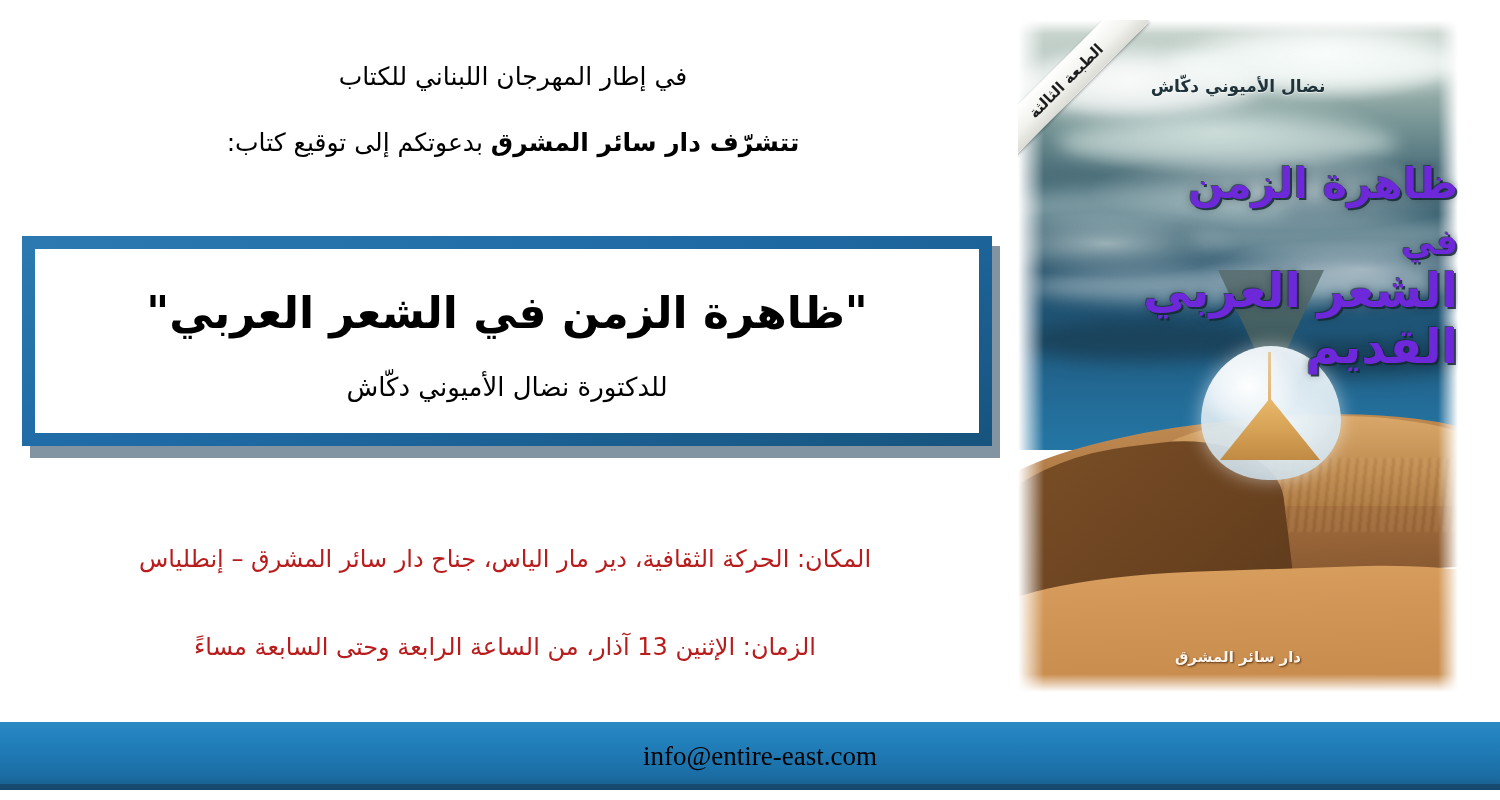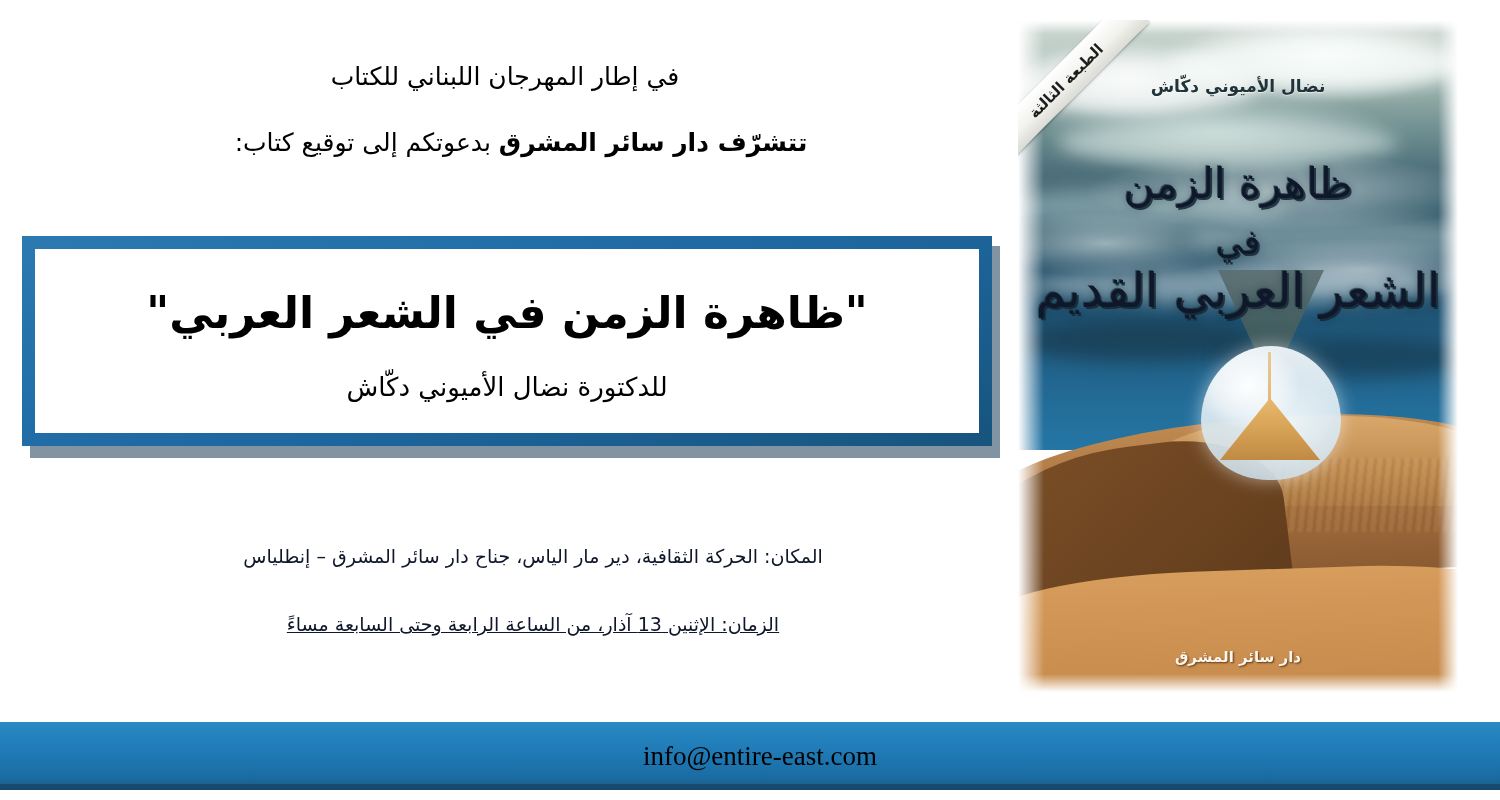--- a/index.html
+++ b/index.html
@@ -34,30 +34,30 @@
     position: absolute;
     text-align: center;
     direction: rtl;
     color: #000000;
     font-family: "DejaVu Sans", "Liberation Sans", sans-serif;
     white-space: nowrap;
   }
 
   .intro-line-1 {
     top: 62px;
-    left: 0;
+    left: 8px;
     width: 1010px;
     font-size: 25px;
     font-weight: 400;
     letter-spacing: 0.5px;
   }
 
   .intro-line-2 {
     top: 128px;
-    left: 16px;
+    left: 8px;
     width: 1010px;
     font-size: 25px;
     font-weight: 700;
   }
   .intro-line-2 .thin {
     font-weight: 400;
   }
 
   
   .title-box-wrap {
@@ -114,29 +114,28 @@
     color: #000000;
     white-space: nowrap;
     margin-top: 34px;
   }
 
   
   .detail-line {
     position: absolute;
     direction: rtl;
     text-align: center;
-    color: #0f172a;
-    font-size: 19px;
+    color: #b91c1c;
+    font-size: 24px;
     white-space: nowrap;
     width: 1010px;
     left: 0;
-    padding-left: 28px;
   }
   .detail-place { top: 545px; }
-  .detail-time  { top: 613px; text-decoration: underline; }
+  .detail-time  { top: 633px; }
 
   
   .footer-bar {
     position: absolute;
     left: 0;
     top: 722px;
     width: 1500px;
     height: 68px;
     background: linear-gradient(180deg,
         #2b8ac4 0%,
@@ -348,23 +347,22 @@
     color: #20323a;
     text-shadow: 0 1px 1px rgba(255,255,255,0.55);
     white-space: nowrap;
   }
   .cover-title {
     position: absolute;
     left: 0; top: 140px;
     width: 440px;
     z-index: 10;
     direction: rtl;
-    text-align: center;
-    color: #0f172a;
-    font-weight: 400;
+    color: #6d28d9;
+    font-weight: 700;
     text-shadow:
       2px 2px 0 rgba(20,40,52,0.85),
       -1px -1px 0 rgba(20,40,52,0.6),
       0 0 8px rgba(20,40,52,0.5);
     line-height: 1.16;
   }
   .cover-title .ct-1 { display: block; font-size: 42px; letter-spacing: 2px; }
   .cover-title .ct-2 { display: block; font-size: 34px; margin-top: 14px; }
   .cover-title .ct-3 { display: block; font-size: 48px; letter-spacing: 1px; margin-top: 1px; }
 

